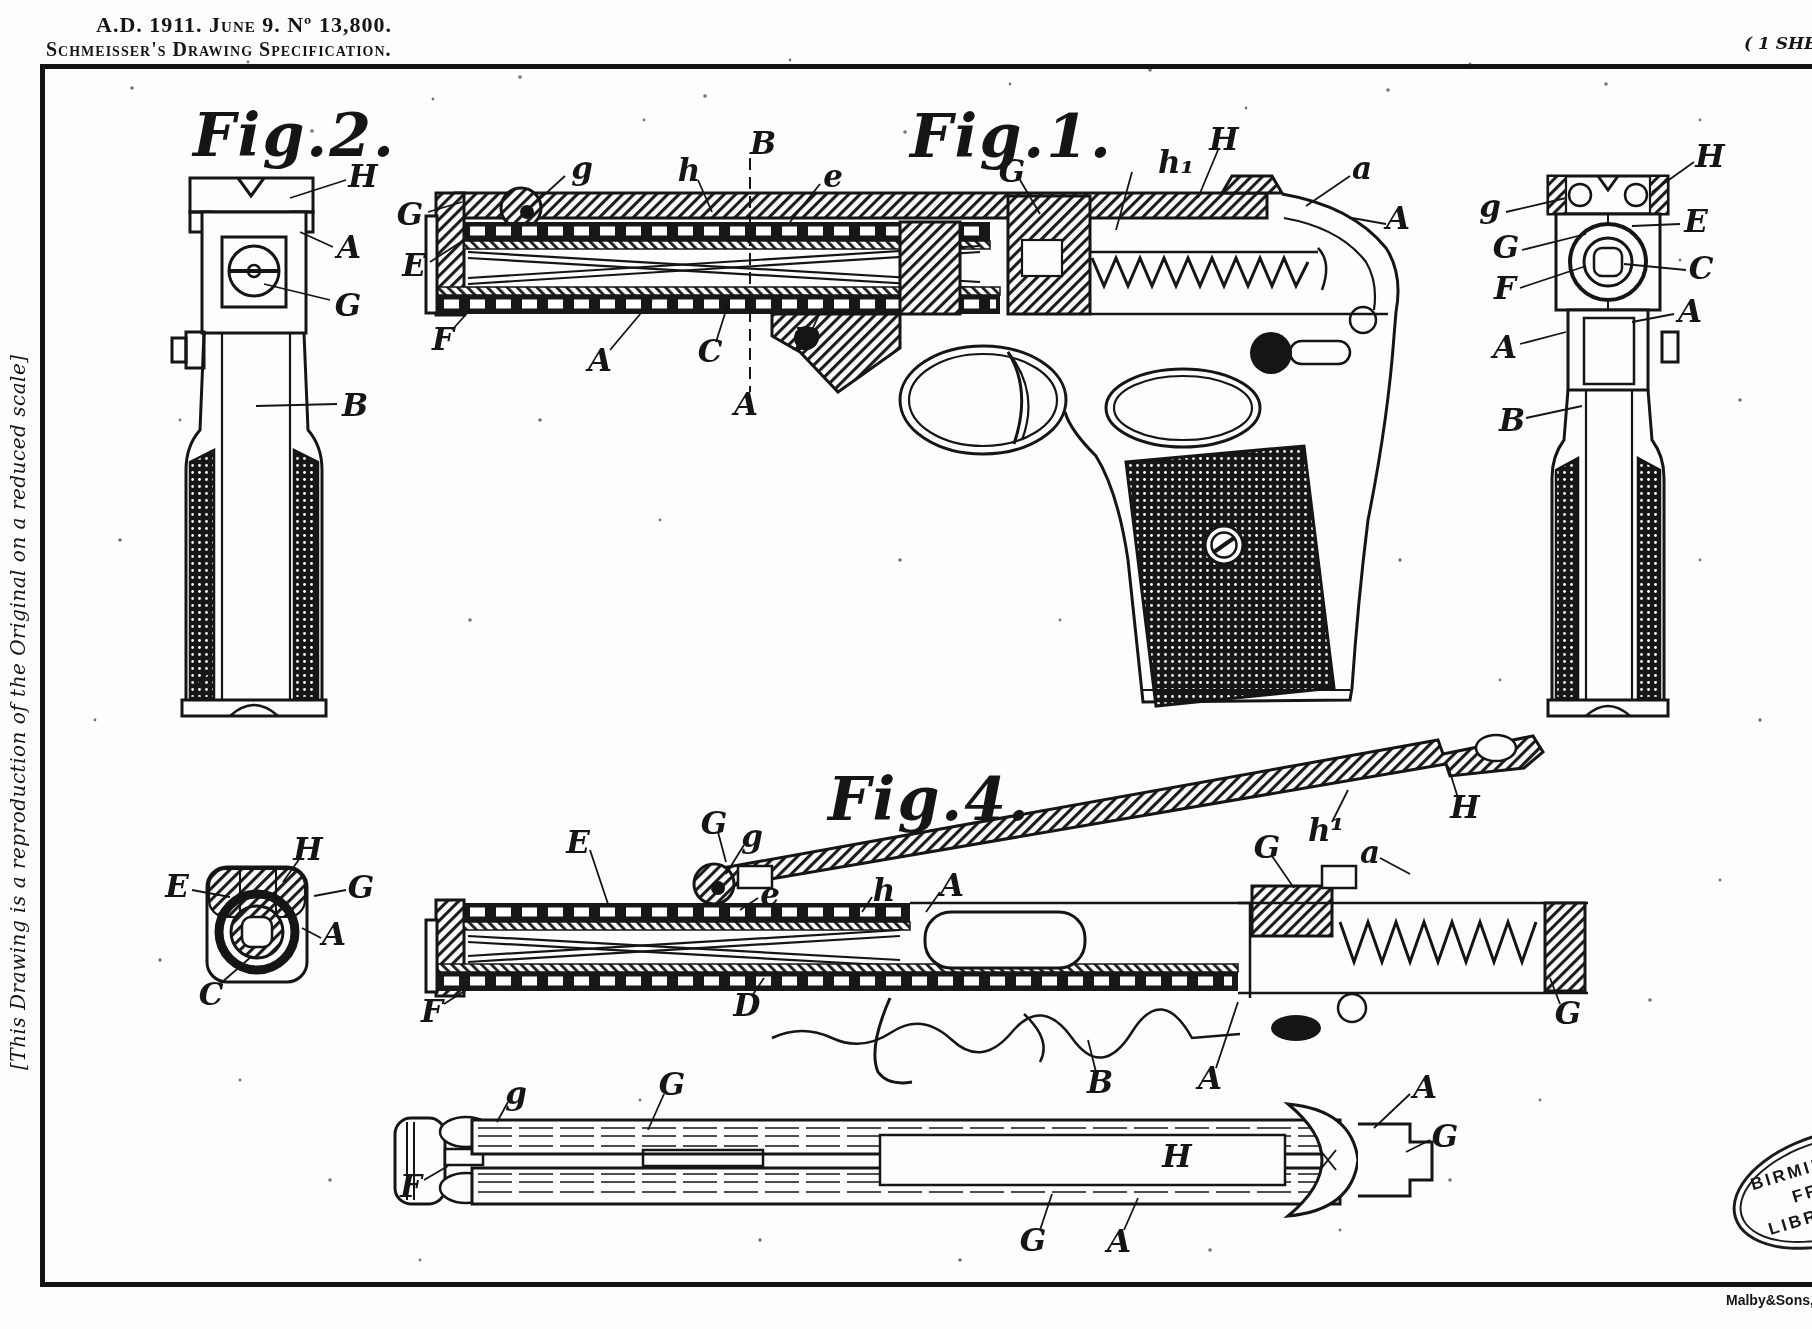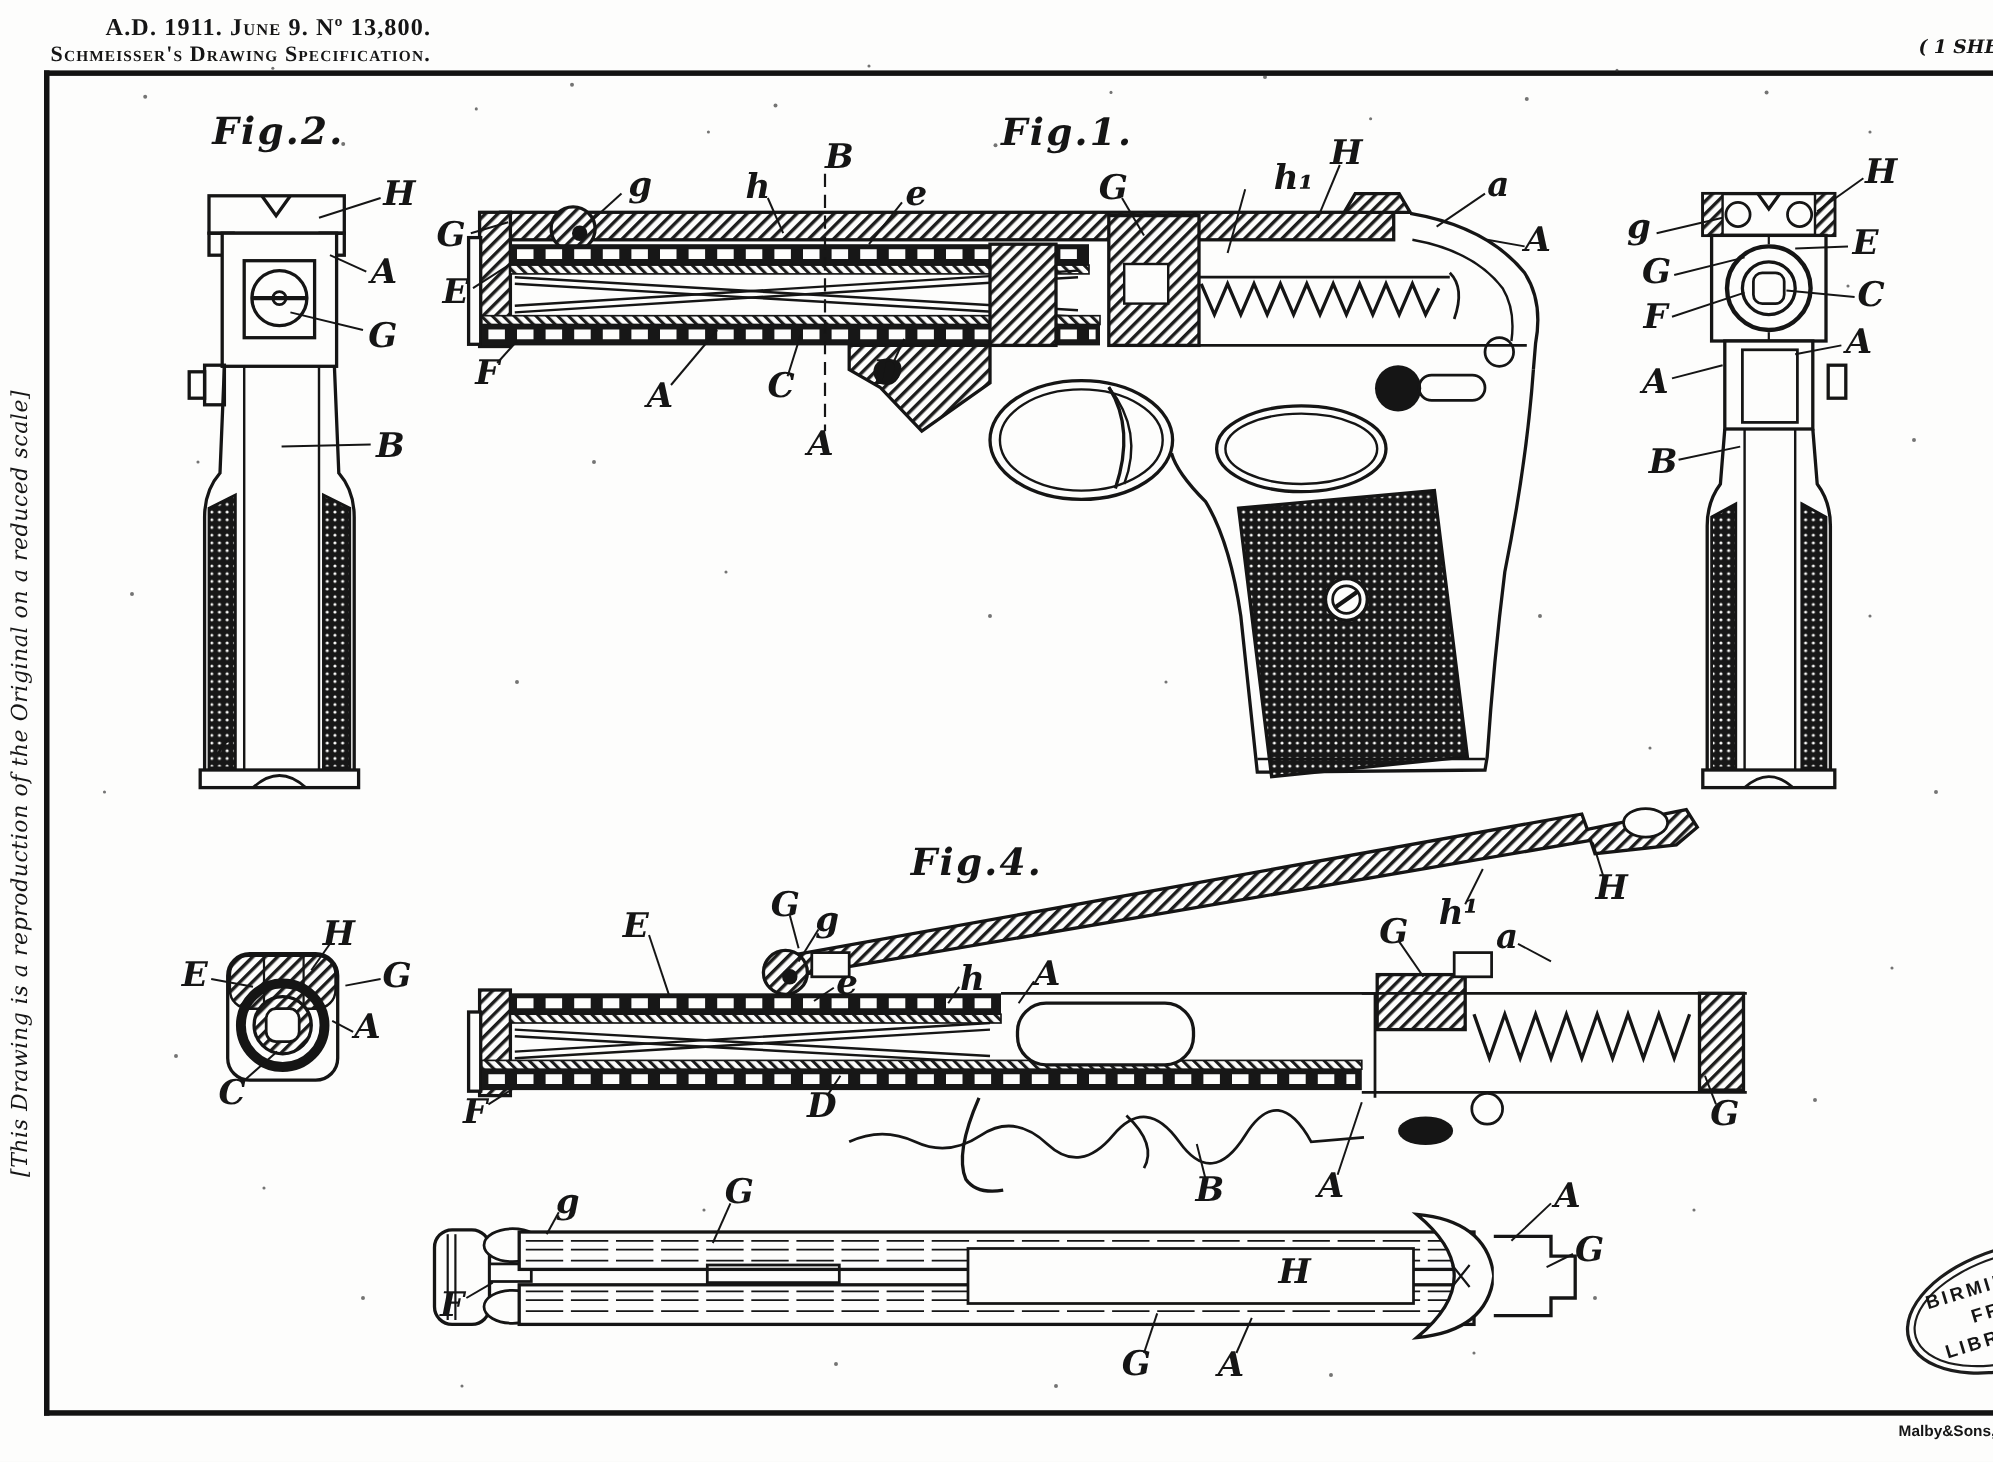--- a/index.html
+++ b/index.html
@@ -14,21 +14,21 @@
       font-variant:small-caps;letter-spacing:1px;white-space:nowrap;margin-left:10px;}
   .h2{position:absolute;left:46px;top:38px;font-weight:700;font-size:20px;
       font-variant:small-caps;letter-spacing:1px;white-space:nowrap;}
   .sheetnote{position:absolute;left:1744px;top:33px;font-style:italic;font-weight:700;
       font-size:17px;white-space:nowrap;font-family:"DejaVu Serif",serif;}
   .sidenote{position:absolute;left:6px;top:310px;height:760px;writing-mode:vertical-rl;
       transform:rotate(180deg);font-style:italic;font-size:20px;letter-spacing:.5px;
       font-family:"DejaVu Serif",serif;white-space:nowrap;}
   
   .ft{position:absolute;font-family:"DejaVu Serif",serif;font-style:italic;font-weight:700;
-      font-size:34px;letter-spacing:2px;white-space:nowrap;}
+      font-size:60px;letter-spacing:2px;white-space:nowrap;}
   .pl{position:absolute;transform:translate(-50%,-50%);font-family:"DejaVu Serif",serif;
       font-style:italic;font-weight:700;font-size:31px;white-space:nowrap;}
   .art{position:absolute;left:0;top:0;}
   
   .stamp{position:absolute;left:1734px;top:1162px;width:200px;height:112px;
          transform:rotate(-17deg);transform-origin:left center;}
   .stamp-oval{position:absolute;left:0;top:0;width:194px;height:106px;border:3px solid #1c1c1c;
          border-radius:50%;}
   .stamp-oval:after{content:"";position:absolute;left:4px;top:4px;right:4px;bottom:4px;
          border:2px solid #1c1c1c;border-radius:50%;}

